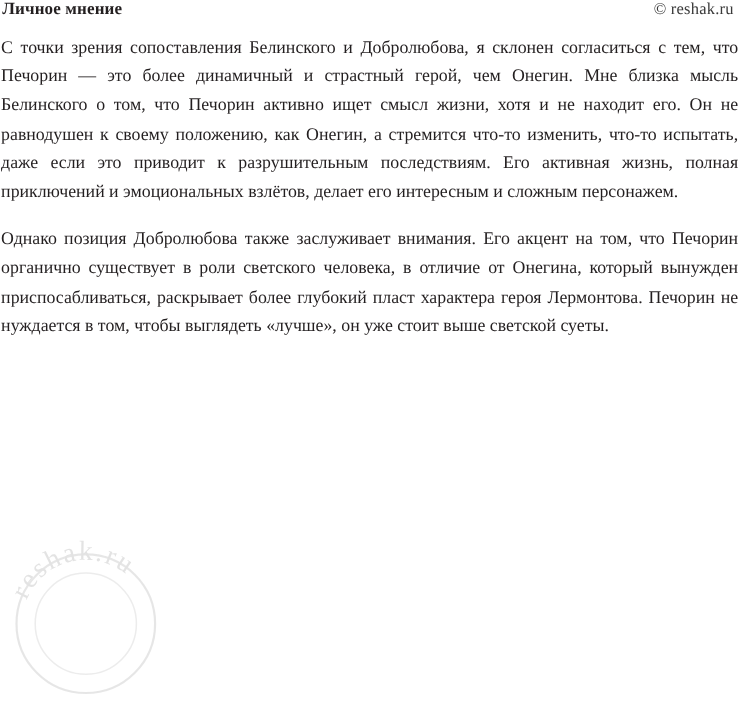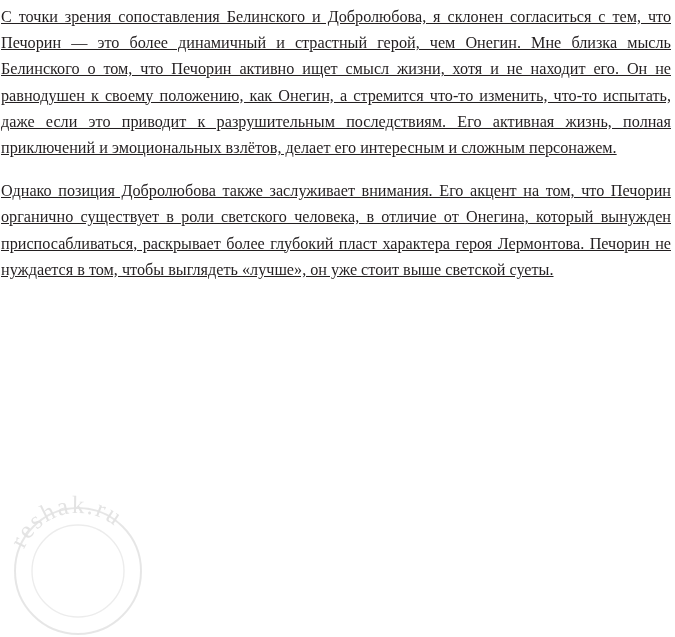--- a/index.html
+++ b/index.html
@@ -51,21 +51,20 @@
   }
   p.para {
     margin: 0 0 17px 0;
     font-family: "Liberation Serif", serif;
     font-size: 16.2px;
     line-height: 26.2px;
     text-align: justify;
     text-justify: inter-word;
     color: #231f20;
     hyphens: none;
-    text-decoration: underline;
   }
   p.para:last-child {
     margin-bottom: 0;
   }
   #p1 { margin-top: 4px; }
   
   .watermark-stamp {
     position: absolute;
     left: -6px;
     bottom: -14px;
@@ -79,20 +78,24 @@
     display: block;
     width: 168px;
     height: 168px;
   }
 </style>
 </head>
 <body>
 
 <div class="page">
 
+  <div class="header-row">
+    <div class="doc-title">Личное мнение</div>
+    <div class="watermark-top">© reshak.ru</div>
+  </div>
 
   <div class="body-text">
     <p class="para" id="p1">С точки зрения сопоставления Белинского и Добролюбова, я склонен согласиться с тем, что Печорин — это более динамичный и страстный герой, чем Онегин. Мне близка мысль Белинского о том, что Печорин активно ищет смысл жизни, хотя и не находит его. Он не равнодушен к своему положению, как Онегин, а стремится что-то изменить, что-то испытать, даже если это приводит к разрушительным последствиям. Его активная жизнь, полная приключений и эмоциональных взлётов, делает его интересным и сложным персонажем.</p>
     <p class="para" id="p2">Однако позиция Добролюбова также заслуживает внимания. Его акцент на том, что Печорин органично существует в роли светского человека, в отличие от Онегина, который вынужден приспосабливаться, раскрывает более глубокий пласт характера героя Лермонтова. Печорин не нуждается в том, чтобы выглядеть «лучше», он уже стоит выше светской суеты.</p>
   </div>
 
   <div class="watermark-stamp">
     <svg viewBox="0 0 168 168" xmlns="http://www.w3.org/2000/svg">
       <defs>
         <path id="circlePath" d="M 84,84 m -58,0 a 58,58 0 1 1 116,0 a 58,58 0 1 1 -116,0"></path>

